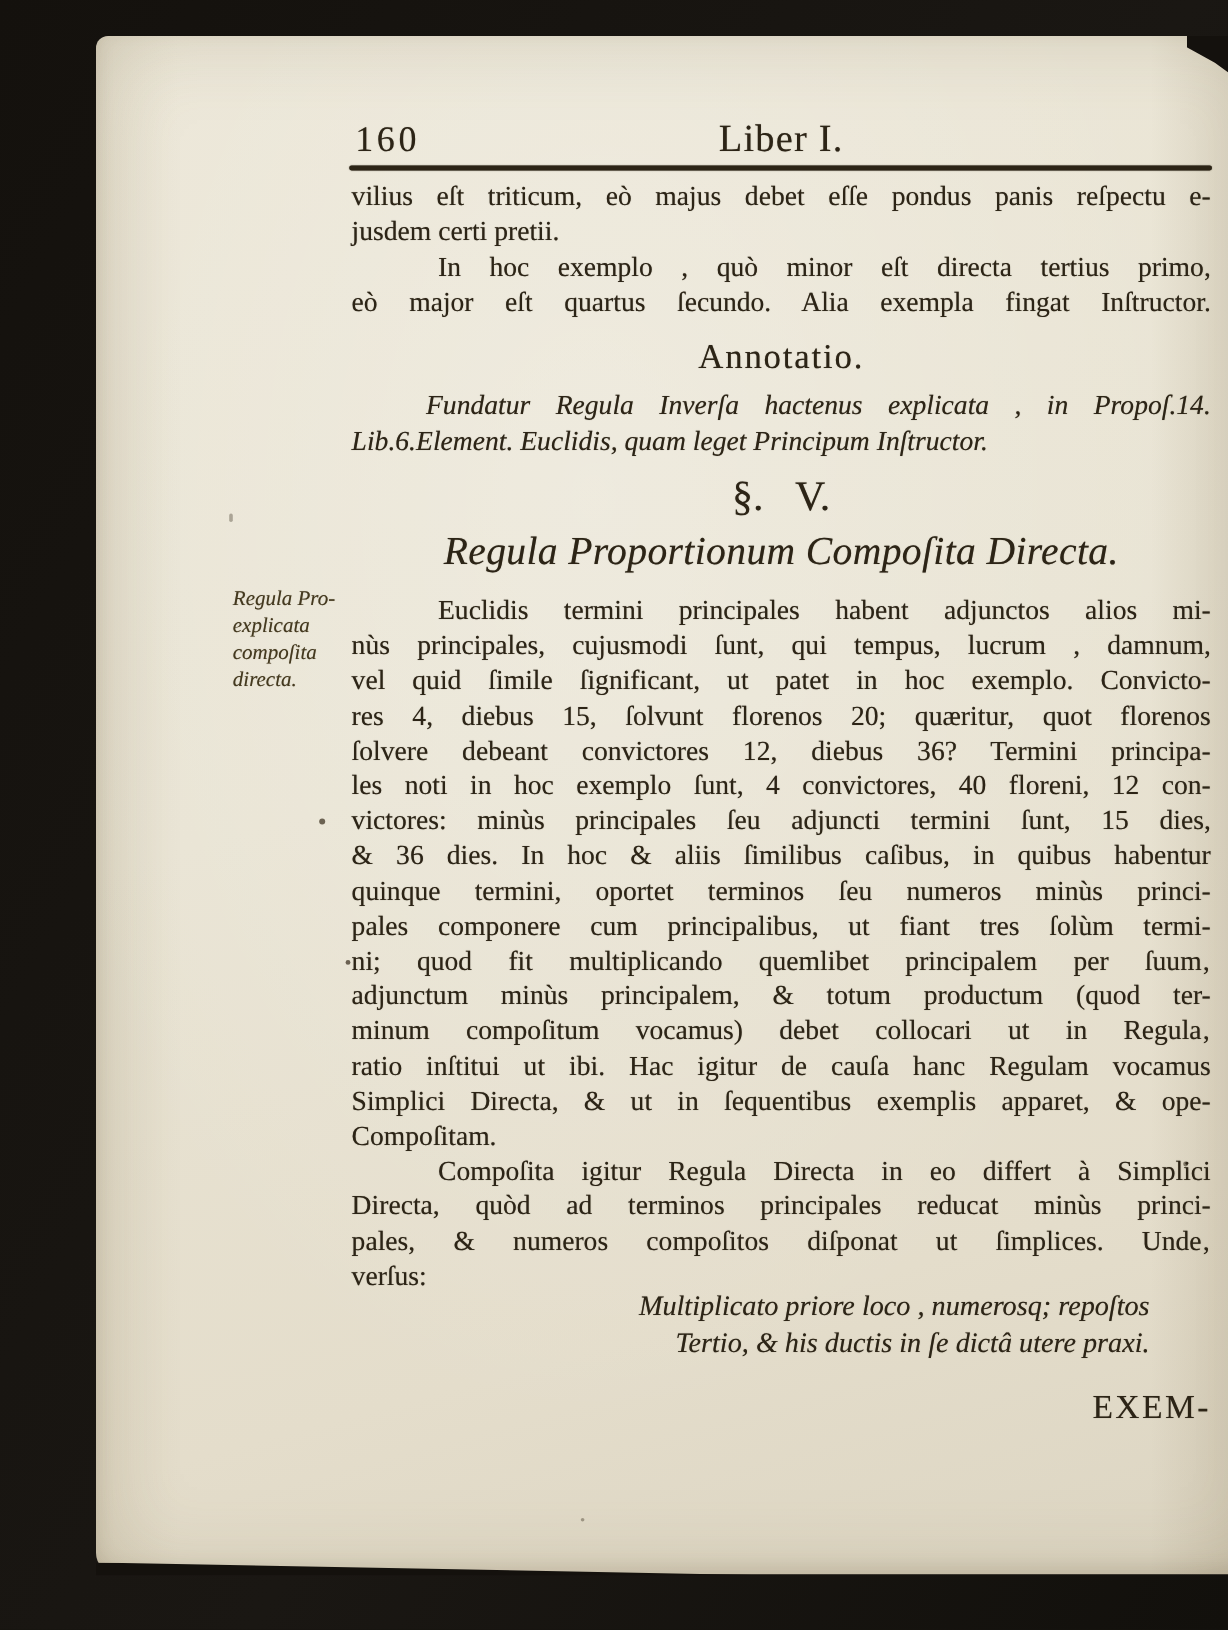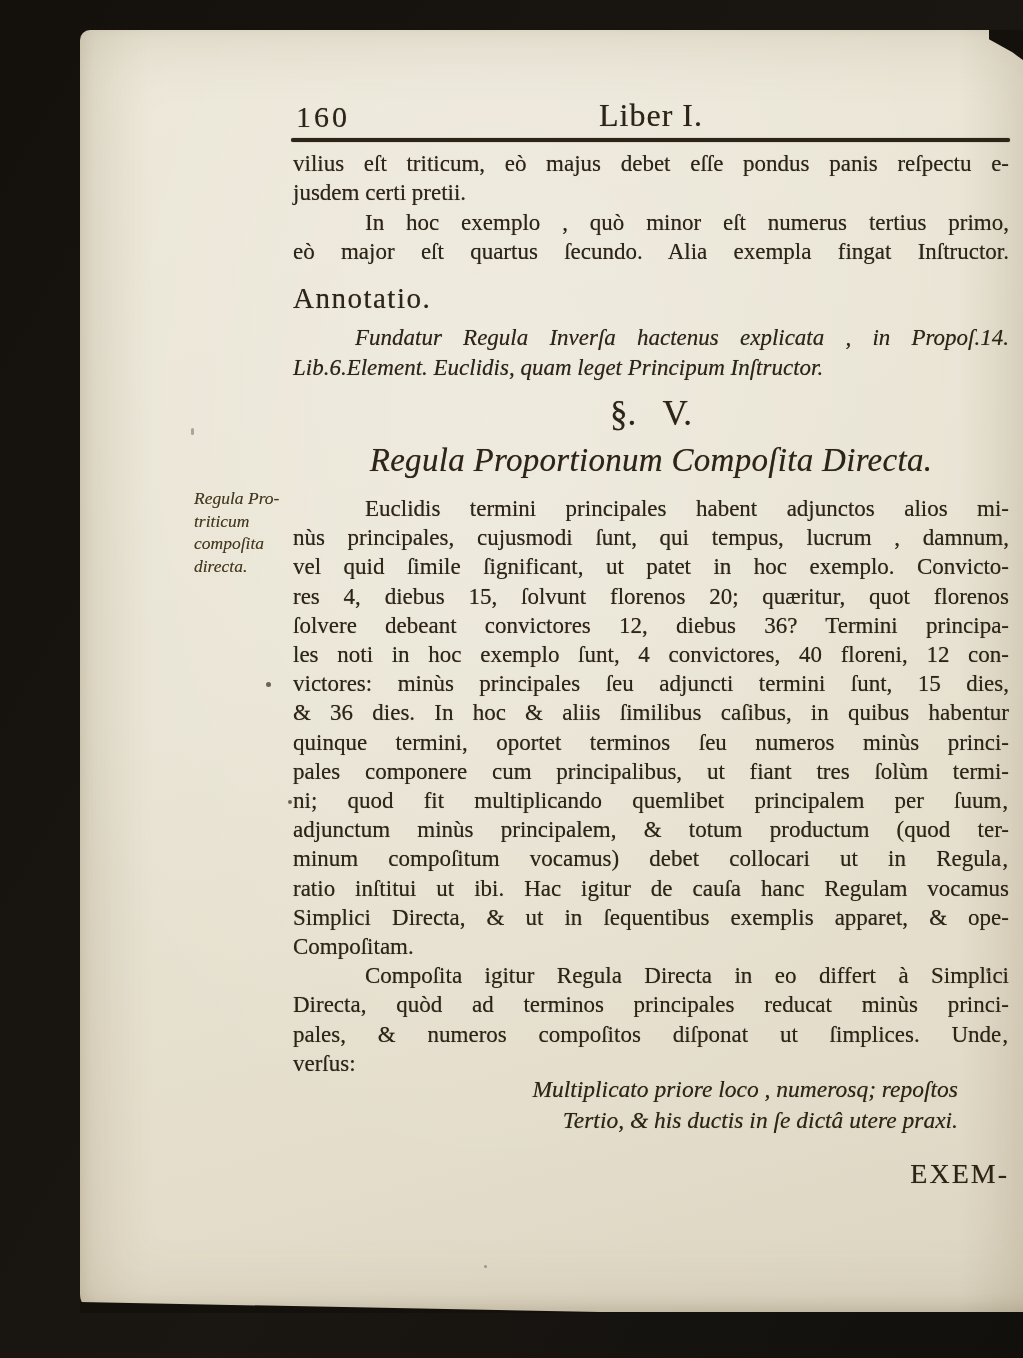--- a/index.html
+++ b/index.html
@@ -74,21 +74,21 @@
   .j { text-align: justify; text-align-last: justify; }
   .ind { padding-left: 72px; }
   .ind-sm { padding-left: 62px; }
   .nw { white-space: nowrap; }
   .intro {
     position: absolute; left: 213px; top: 119px; width: 716px;
     font-size: 23px;
   }
   .annot-heading {
     position: absolute; left: 213px; top: 252px; width: 716px;
-    text-align: left; font-size: 29px; letter-spacing: 1.5px;
+    text-align: center; font-size: 29px; letter-spacing: 1.5px;
   }
   .annotatio {
     position: absolute; left: 213px; top: 293px; width: 716px;
     font-style: italic; font-size: 23px;
   }
   .annotatio .textline { line-height: 30px; }
   .sec-mark {
     position: absolute; left: 213px; top: 364px; width: 716px;
     text-align: center; font-size: 35px; word-spacing: 18px;
   }
@@ -133,36 +133,36 @@
 
   <div class="header-row">
     <span class="page-num ink">160</span>
     <span class="running-title ink">Liber I.</span>
   </div>
   <div class="header-rule"></div>
 
   <div class="intro ink">
     <div class="textline j">vilius eſt triticum, eò majus debet eſſe pondus panis reſpectu e-</div>
     <div class="textline nw">jusdem certi pretii.</div>
-    <div class="textline j ind">In hoc exemplo , quò minor eſt numerus tertius primo,</div>
+    <div class="textline j ind">In hoc exemplo , quò minor eſt directa tertius primo,</div>
     <div class="textline j">eò major eſt quartus ſecundo.   Alia exempla fingat Inſtructor.</div>
   </div>
 
   <div class="annot-heading ink">Annotatio.</div>
   <div class="annotatio ink">
     <div class="textline j ind-sm">Fundatur Regula Inverſa hactenus explicata , in Propoſ.14.</div>
     <div class="textline nw">Lib.6.Element. Euclidis, quam leget Principum Inſtructor.</div>
   </div>
 
   <div class="sec-mark ink">§. V.</div>
   <div class="sec-title ink">Regula Proportionum Compoſita Directa.</div>
 
   <div class="margin-note">
     <div class="textline nw">Regula Pro-</div>
-    <div class="textline nw">triticum</div>
+    <div class="textline nw">explicata</div>
     <div class="textline nw">compoſita</div>
     <div class="textline nw">directa.</div>
   </div>
 
   <div class="body-block ink">
     <div class="textline j ind">Euclidis termini principales habent adjunctos alios mi-</div>
     <div class="textline j">nùs principales, cujusmodi ſunt, qui tempus, lucrum , damnum,</div>
     <div class="textline j">vel quid ſimile ſignificant, ut patet in hoc exemplo.   Convicto-</div>
     <div class="textline j">res 4, diebus 15, ſolvunt florenos 20; quæritur, quot florenos</div>
     <div class="textline j">ſolvere debeant convictores 12, diebus 36?  Termini principa-</div>

